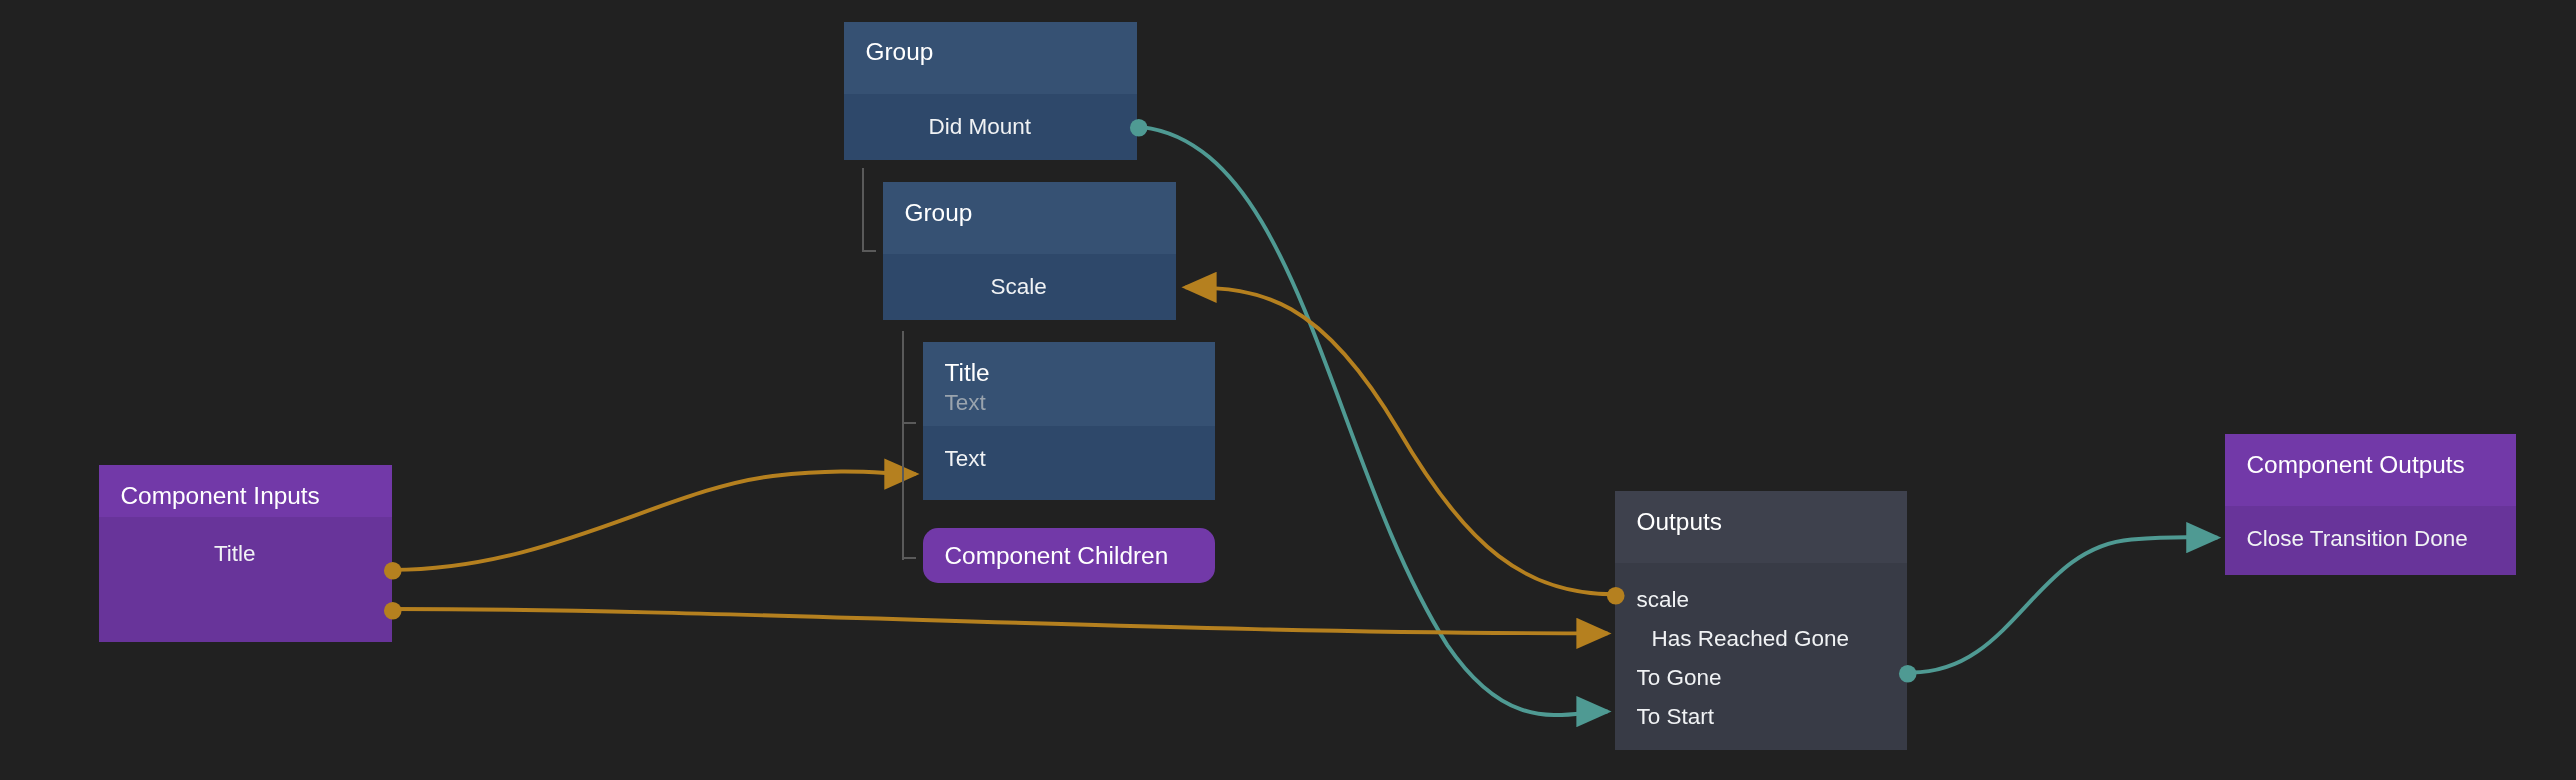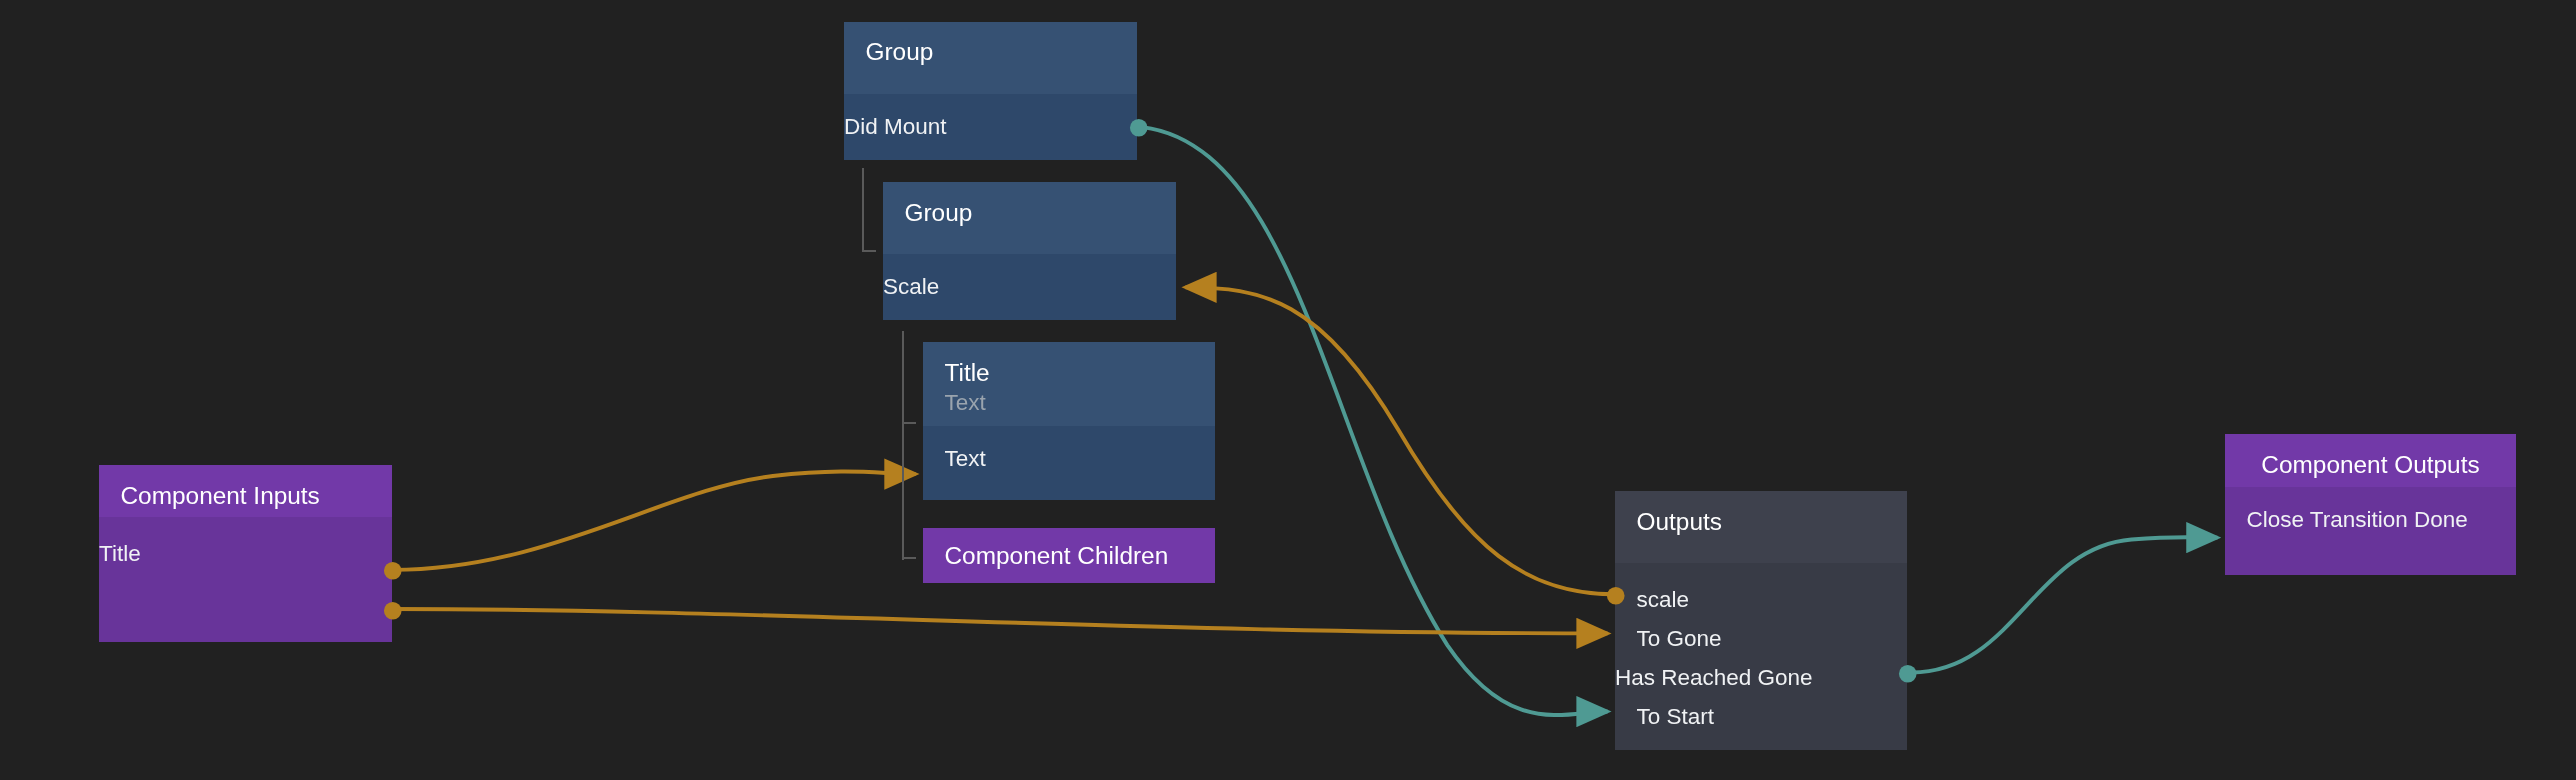--- a/index.html
+++ b/index.html
@@ -61,21 +61,21 @@
     align-items: center;
     font-size: 22.5px;
     color: #f0f2f4;
     white-space: nowrap;
   }
   .port.in {
     justify-content: flex-start;
     padding-left: 21.5px;
   }
   .port.out {
-    justify-content: flex-start;
+    justify-content: center;
     padding-right: 21.5px;
   }
   
   .node.blue .node-header { background: #365173; }
   .node.blue .node-body   { background: #2e486a; }
   .node.purple .node-header { background: #7239a8; }
   .node.purple .node-body   { background: #68349a; }
   .node.purple.flat        { background: #7239a8; }
   .node.slate .node-header { background: #3e414d; }
   .node.slate .node-body   { background: #383b46; }
@@ -166,21 +166,21 @@
       <div class="node-title">Title</div>
       <div class="node-subtitle">Text</div>
     </div>
     <div class="node-body">
       <div class="port in">
         <span>Text</span>
       </div>
     </div>
   </div>
 
-  <div class="node purple flat" style="left:923px; top:528px; width:292px; height:55px;">
+  <div class="node purple flat" style="left:923px; top:528px; width:292px; height:55px;border-radius:15px;">
     <div class="flat-label">Component Children</div>
   </div>
 
   <div class="node purple" style="left:99px; top:465px; width:293px; height:177px;">
     <div class="node-header" style="height:52px;">
       <div class="node-title">Component Inputs</div>
     </div>
     <div class="node-body" style="padding-top:17.6px;">
       <div class="port out">
         <span>Title</span>
@@ -196,41 +196,41 @@
   </svg>
 
   <div class="node slate" style="left:1615px; top:491px; width:292px; height:250px;">
     <div class="node-header" style="height:72px;">
       <div class="node-title">Outputs</div>
     </div>
     <div class="node-body" style="padding-top:17.6px;">
       <div class="port in">
         <span>scale</span>
       </div>
+      <div class="port out">
+        <span>Has Reached Gone</span>
+      </div>
       <div class="port in">
         <span>To Gone</span>
-      </div>
-      <div class="port out">
-        <span>Has Reached Gone</span>
       </div>
       <div class="port in">
         <span>To Start</span>
       </div>
     </div>
   </div>
 
   <svg style="position:absolute; left:1605px; top:585px; width:21.5px; height:21.5px;" viewBox="0 0 22 22" xmlns="http://www.w3.org/2000/svg">
     <circle cx="11" cy="11" r="9" fill="#b5801f"></circle>
   </svg>
   <svg style="position:absolute; left:1897px; top:663px; width:21.5px; height:21.5px;" viewBox="0 0 22 22" xmlns="http://www.w3.org/2000/svg">
     <circle cx="11" cy="11" r="9" fill="#4f9a93"></circle>
   </svg>
 
   <div class="node purple" style="left:2225px; top:434px; width:291px; height:141px;">
-    <div class="node-header" style="height:53px;text-align:center;">
+    <div class="node-header" style="height:72px;">
       <div class="node-title">Component Outputs</div>
     </div>
     <div class="node-body">
       <div class="port in">
         <span>Close Transition Done</span>
       </div>
     </div>
   </div>
 
 </div>

